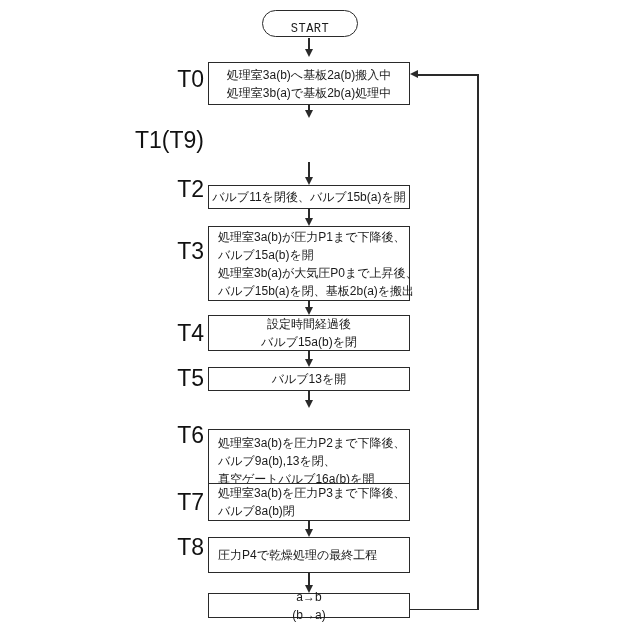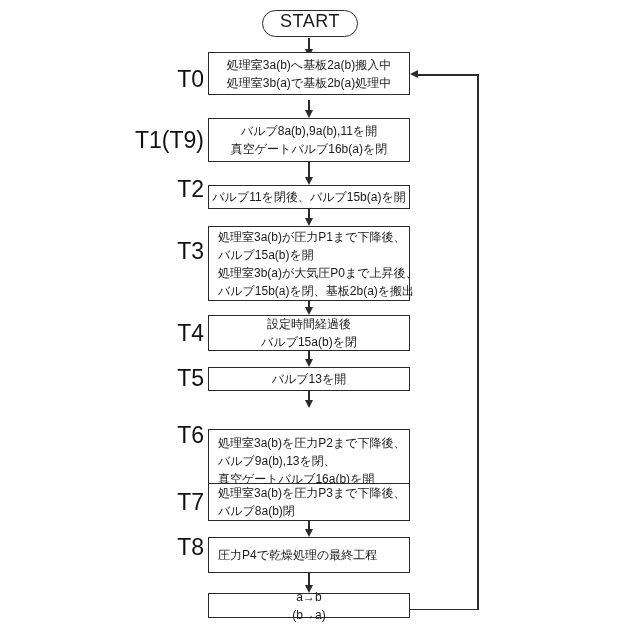--- a/index.html
+++ b/index.html
@@ -7,22 +7,22 @@
   body {
     width:640px; height:640px;
     font-family:"Liberation Sans","DejaVu Sans",sans-serif;
     color:#1a1a1a;
   }
   .canvas { position:relative; width:640px; height:640px; background:#ffffff; overflow:hidden; }
 
   .terminal {
     position:absolute; left:262px; top:10px; width:96px; height:27px;
     border:1.5px solid #2a2a2a; border-radius:14px; background:#fff;
-    display:flex; align-items:flex-start; justify-content:center;
-    font-size:18px; letter-spacing:0.5px;
+    display:flex; align-items:flex-end; justify-content:center;
+    font-size:12px; letter-spacing:0.5px;font-family:Liberation Mono, monospace;
   }
 
   .box {
     position:absolute; left:208px; width:202px;
     border:1.5px solid #2a2a2a; background:#fff;
     display:flex; flex-direction:column; justify-content:center;
     font-size:12px; line-height:18px;
   }
   .box.center { align-items:center; text-align:center; }
   .box.left   { align-items:flex-start; text-align:left; padding-left:9px; padding-right:3px; }
@@ -85,30 +85,26 @@
   <div class="arrow-down" style="top:529px"></div>
 
   <div class="vline" style="top:573px;height:12.5px"></div>
   <div class="arrow-down" style="top:585px"></div>
 
   <div class="hline" style="left:409px;top:608.5px;width:69px"></div>
   <div class="fb-v" style="top:74px;height:536px"></div>
   <div class="hline" style="left:418px;top:74px;width:60.5px"></div>
   <div class="arrow-left" style="left:410px;top:70.3px"></div>
 
-  <div class="box center" style="top:52px;height:43px">
+  <div class="box center" style="top:62px;height:43px">
     <div class="tline">処理室3a(b)へ基板2a(b)搬入中</div>
     <div class="tline">処理室3b(a)で基板2b(a)処理中</div>
   </div>
   <div class="step-label" style="top:69px">T0</div>
 
-  <div class="box center" style="top:118px;height:44px">
-    <div class="tline">バルブ8a(b),9a(b),11を開</div>
-    <div class="tline">真空ゲートバルブ16b(a)を閉</div>
-  </div>
   <div class="step-label" style="top:130px">T1(T9)</div>
 
   <div class="box center" style="top:185px;height:24px">
     <div class="tline">バルブ11を閉後、バルブ15b(a)を開</div>
   </div>
   <div class="step-label" style="top:179px">T2</div>
 
   <div class="box left" style="top:226px;height:75px">
     <div class="tline">処理室3a(b)が圧力P1まで下降後、</div>
     <div class="tline">バルブ15a(b)を開</div>

